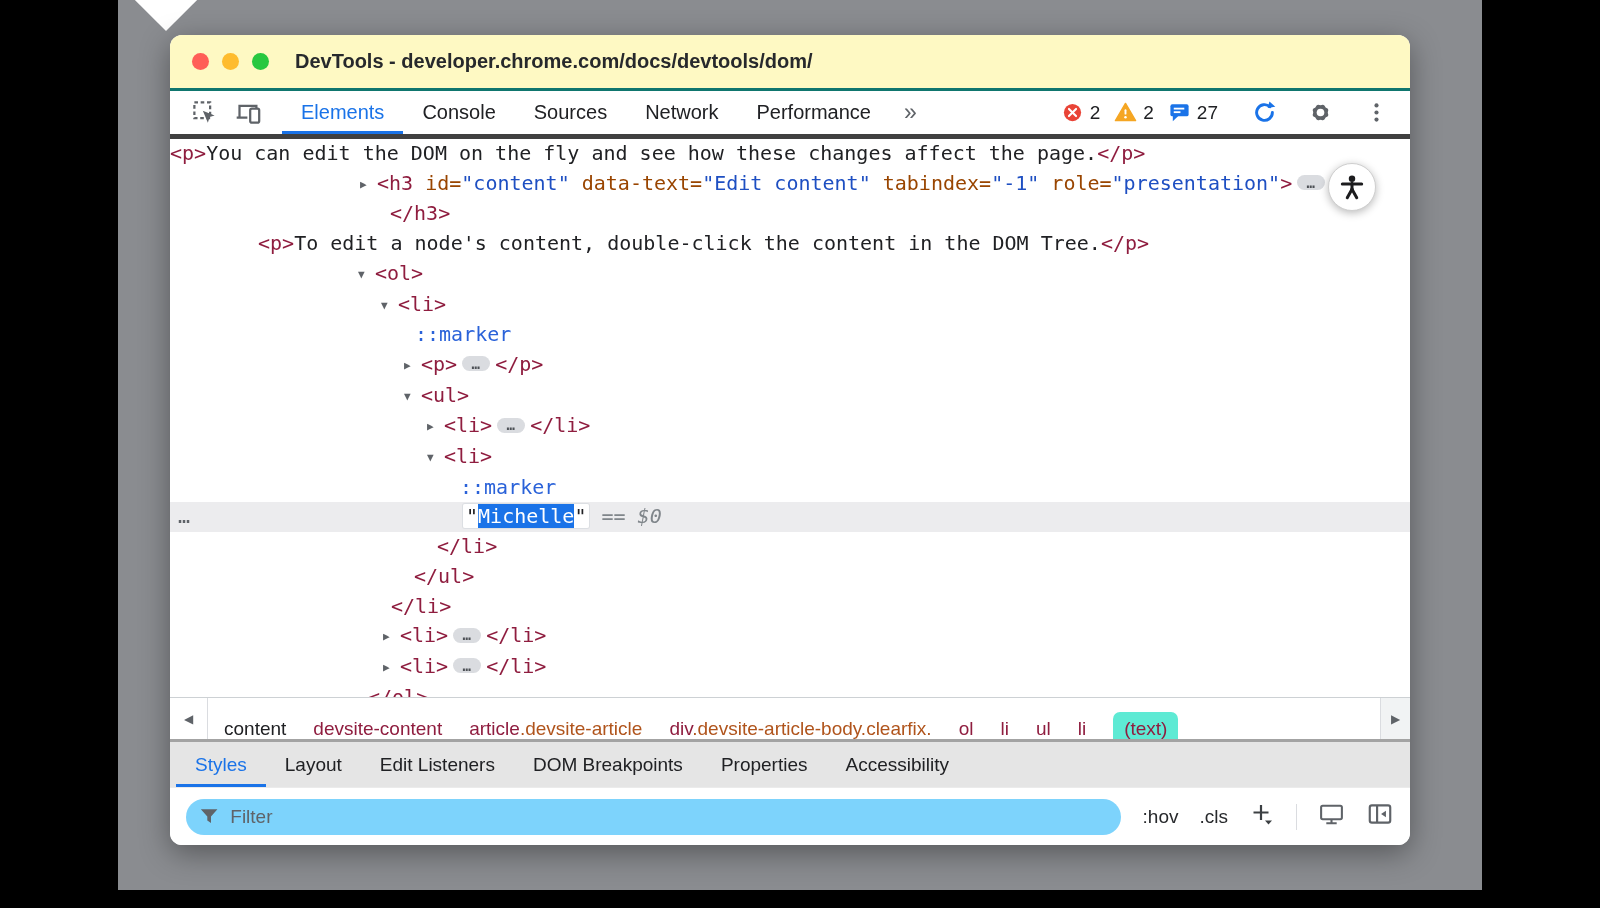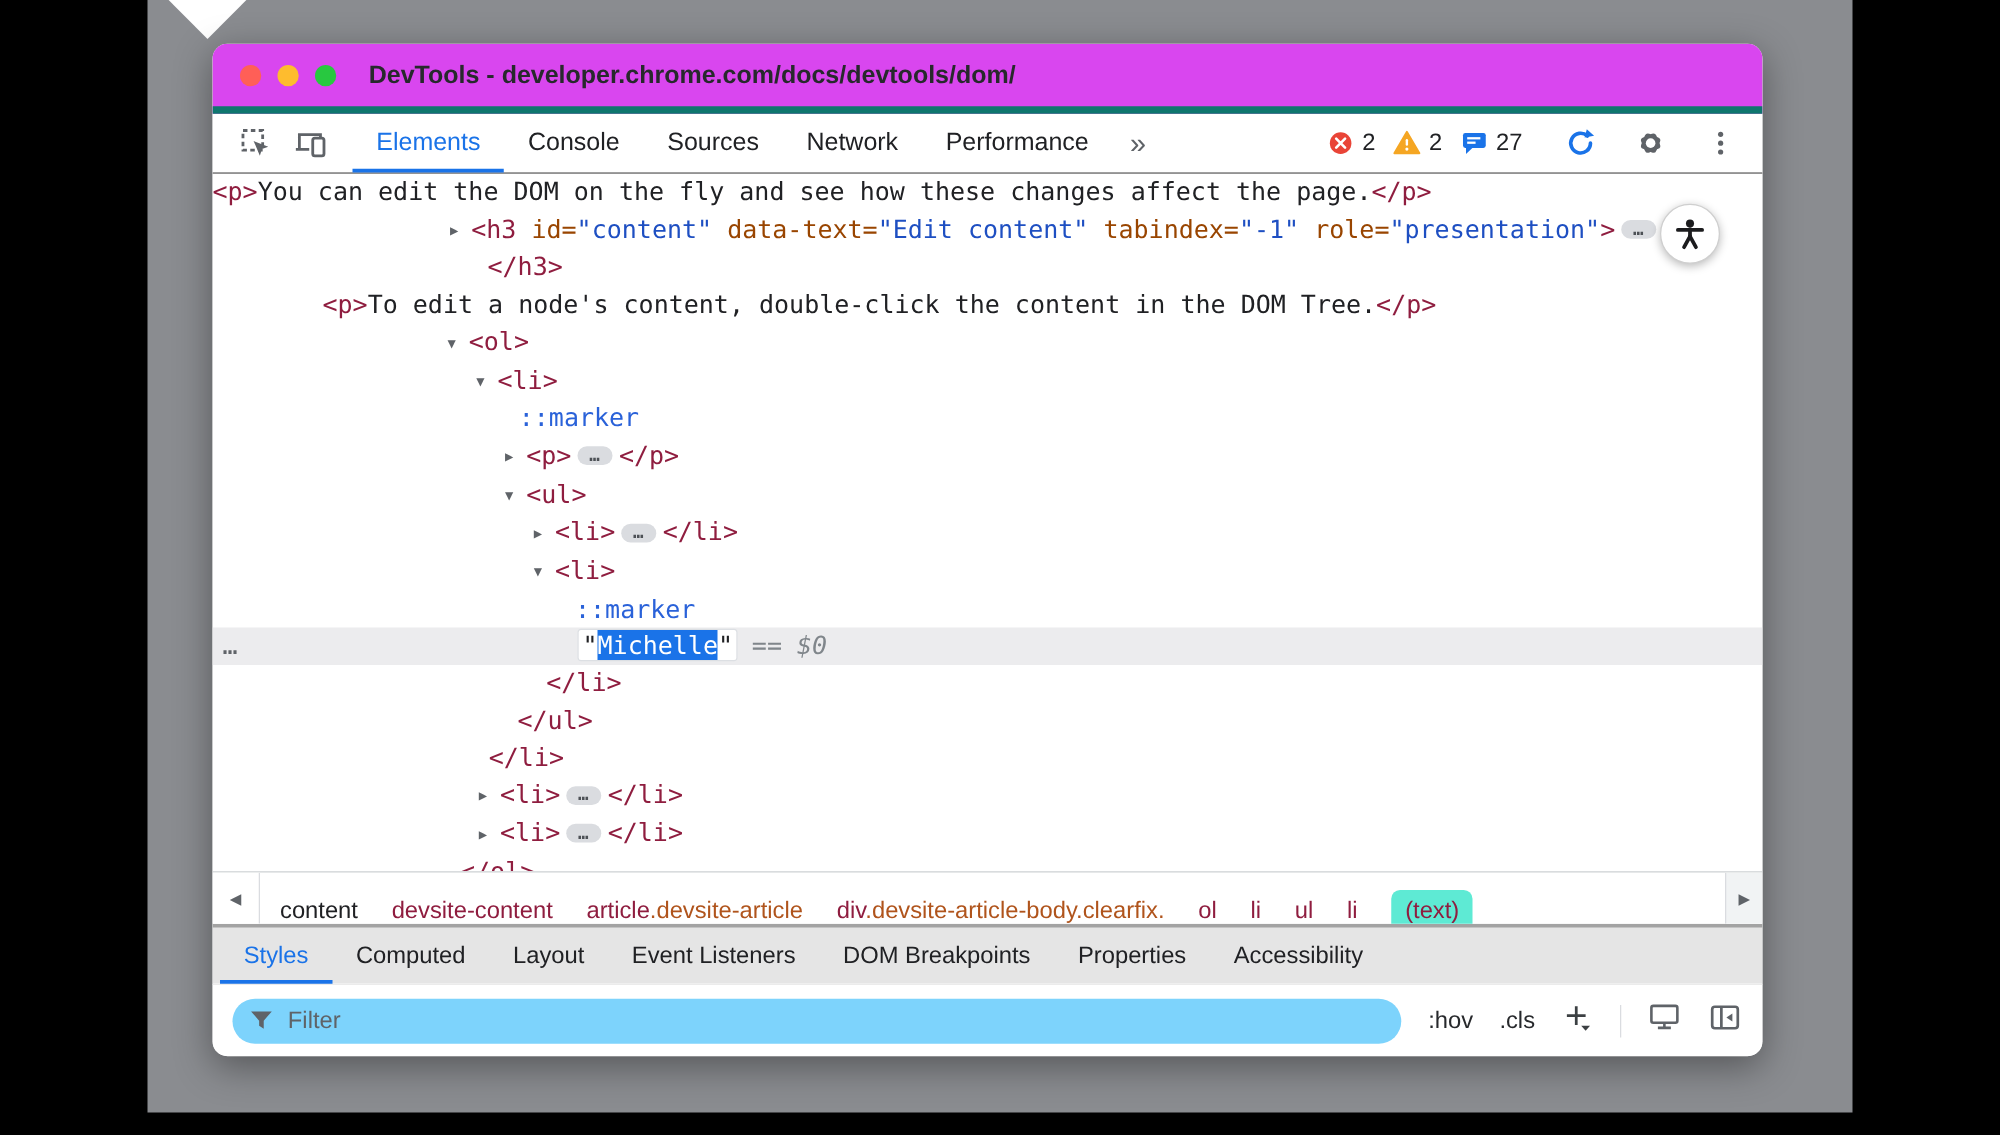--- a/index.html
+++ b/index.html
@@ -11,28 +11,28 @@
   html,body{width:1600px;height:908px;overflow:hidden;}
   body{background:#000;position:relative;font-family:"Liberation Sans",sans-serif;}
 
   .mat{position:absolute;left:118px;right:118px;top:0;bottom:18px;background:#8a8c90;overflow:hidden;}
   .artifact{position:absolute;left:26px;top:-22px;width:44px;height:44px;background:#fff;transform:rotate(45deg);}
 
   .window{position:absolute;left:52px;top:35px;width:1240px;height:810px;background:#fff;
     border-radius:12px;box-shadow:0 8px 30px rgba(0,0,0,.38);overflow:hidden;}
 
   
-  .titlebar{height:56px;display:flex;align-items:center;border-bottom:6px solid #0f766e;position:relative;background:#d946ef;}
+  .titlebar{height:56px;display:flex;align-items:center;border-bottom:3px solid #0f766e;position:relative;background:#fef9c3;}
   .lights{position:absolute;left:22px;top:0;height:100%;display:flex;align-items:center;gap:13px;}
   .light{width:17px;height:17px;border-radius:50%;}
   .light.red{background:#ff5f57;} .light.yellow{background:#febc2e;} .light.green{background:#28c840;}
   .title{margin-left:125px;font-size:20px;font-weight:700;color:#27292c;}
 
   
-  .toolbar{height:48px;display:flex;align-items:stretch;border-bottom:1px solid #404040;padding-left:12px;background:#fff;}
+  .toolbar{height:48px;display:flex;align-items:stretch;border-bottom:5px solid #404040;padding-left:12px;background:#fff;}
   .tb-icon{width:36px;display:flex;align-items:center;justify-content:center;margin:0 4px;align-self:center;height:36px;}
   .tabs-row{display:flex;margin-left:12px;}
   .tab{display:flex;align-items:center;padding:0 19px;font-size:20px;color:#202124;border-bottom:3px solid transparent;border-top:3px solid transparent;white-space:nowrap;cursor:default;}
   .tab.active{color:var(--c-accent);border-bottom-color:var(--c-accent);}
   .more-tabs{display:flex;align-items:center;font-size:23px;color:#5f6368;padding:0 14px;}
   .status{display:flex;align-items:center;margin-left:auto;font-size:19px;color:#202124;}
   .badge{display:flex;align-items:center;gap:6px;margin-left:14px;}
   .right-icons{display:flex;align-items:center;gap:12px;margin-left:24px;padding-right:12px;}
 
   
@@ -216,23 +216,22 @@
           <span class="crumb">li</span>
           <span class="crumb">ul</span>
           <span class="crumb">li</span>
           <span class="crumb selected">(text)</span>
         </div>
       <div class="crumb-fwd">▶</div>
     </div>
 
     <div class="paneltabs" id="sidebar-tabs">
         <div class="tab active">Styles</div>
-        <div class="tab">Computed</div>
         <div class="tab">Layout</div>
-        <div class="tab">Event Listeners</div>
+        <div class="tab">Edit Listeners</div>
         <div class="tab">DOM Breakpoints</div>
         <div class="tab">Properties</div>
         <div class="tab">Accessibility</div>
       </div>
 
     <div class="filterbar">
       <div class="filter-pill">
         <svg width="21" height="21" viewBox="0 0 22 22">
           <path d="M2 3 h18 l-7 8 v7 l-4 -2.6 V11 Z" fill="#5f6368"></path>
         </svg>

